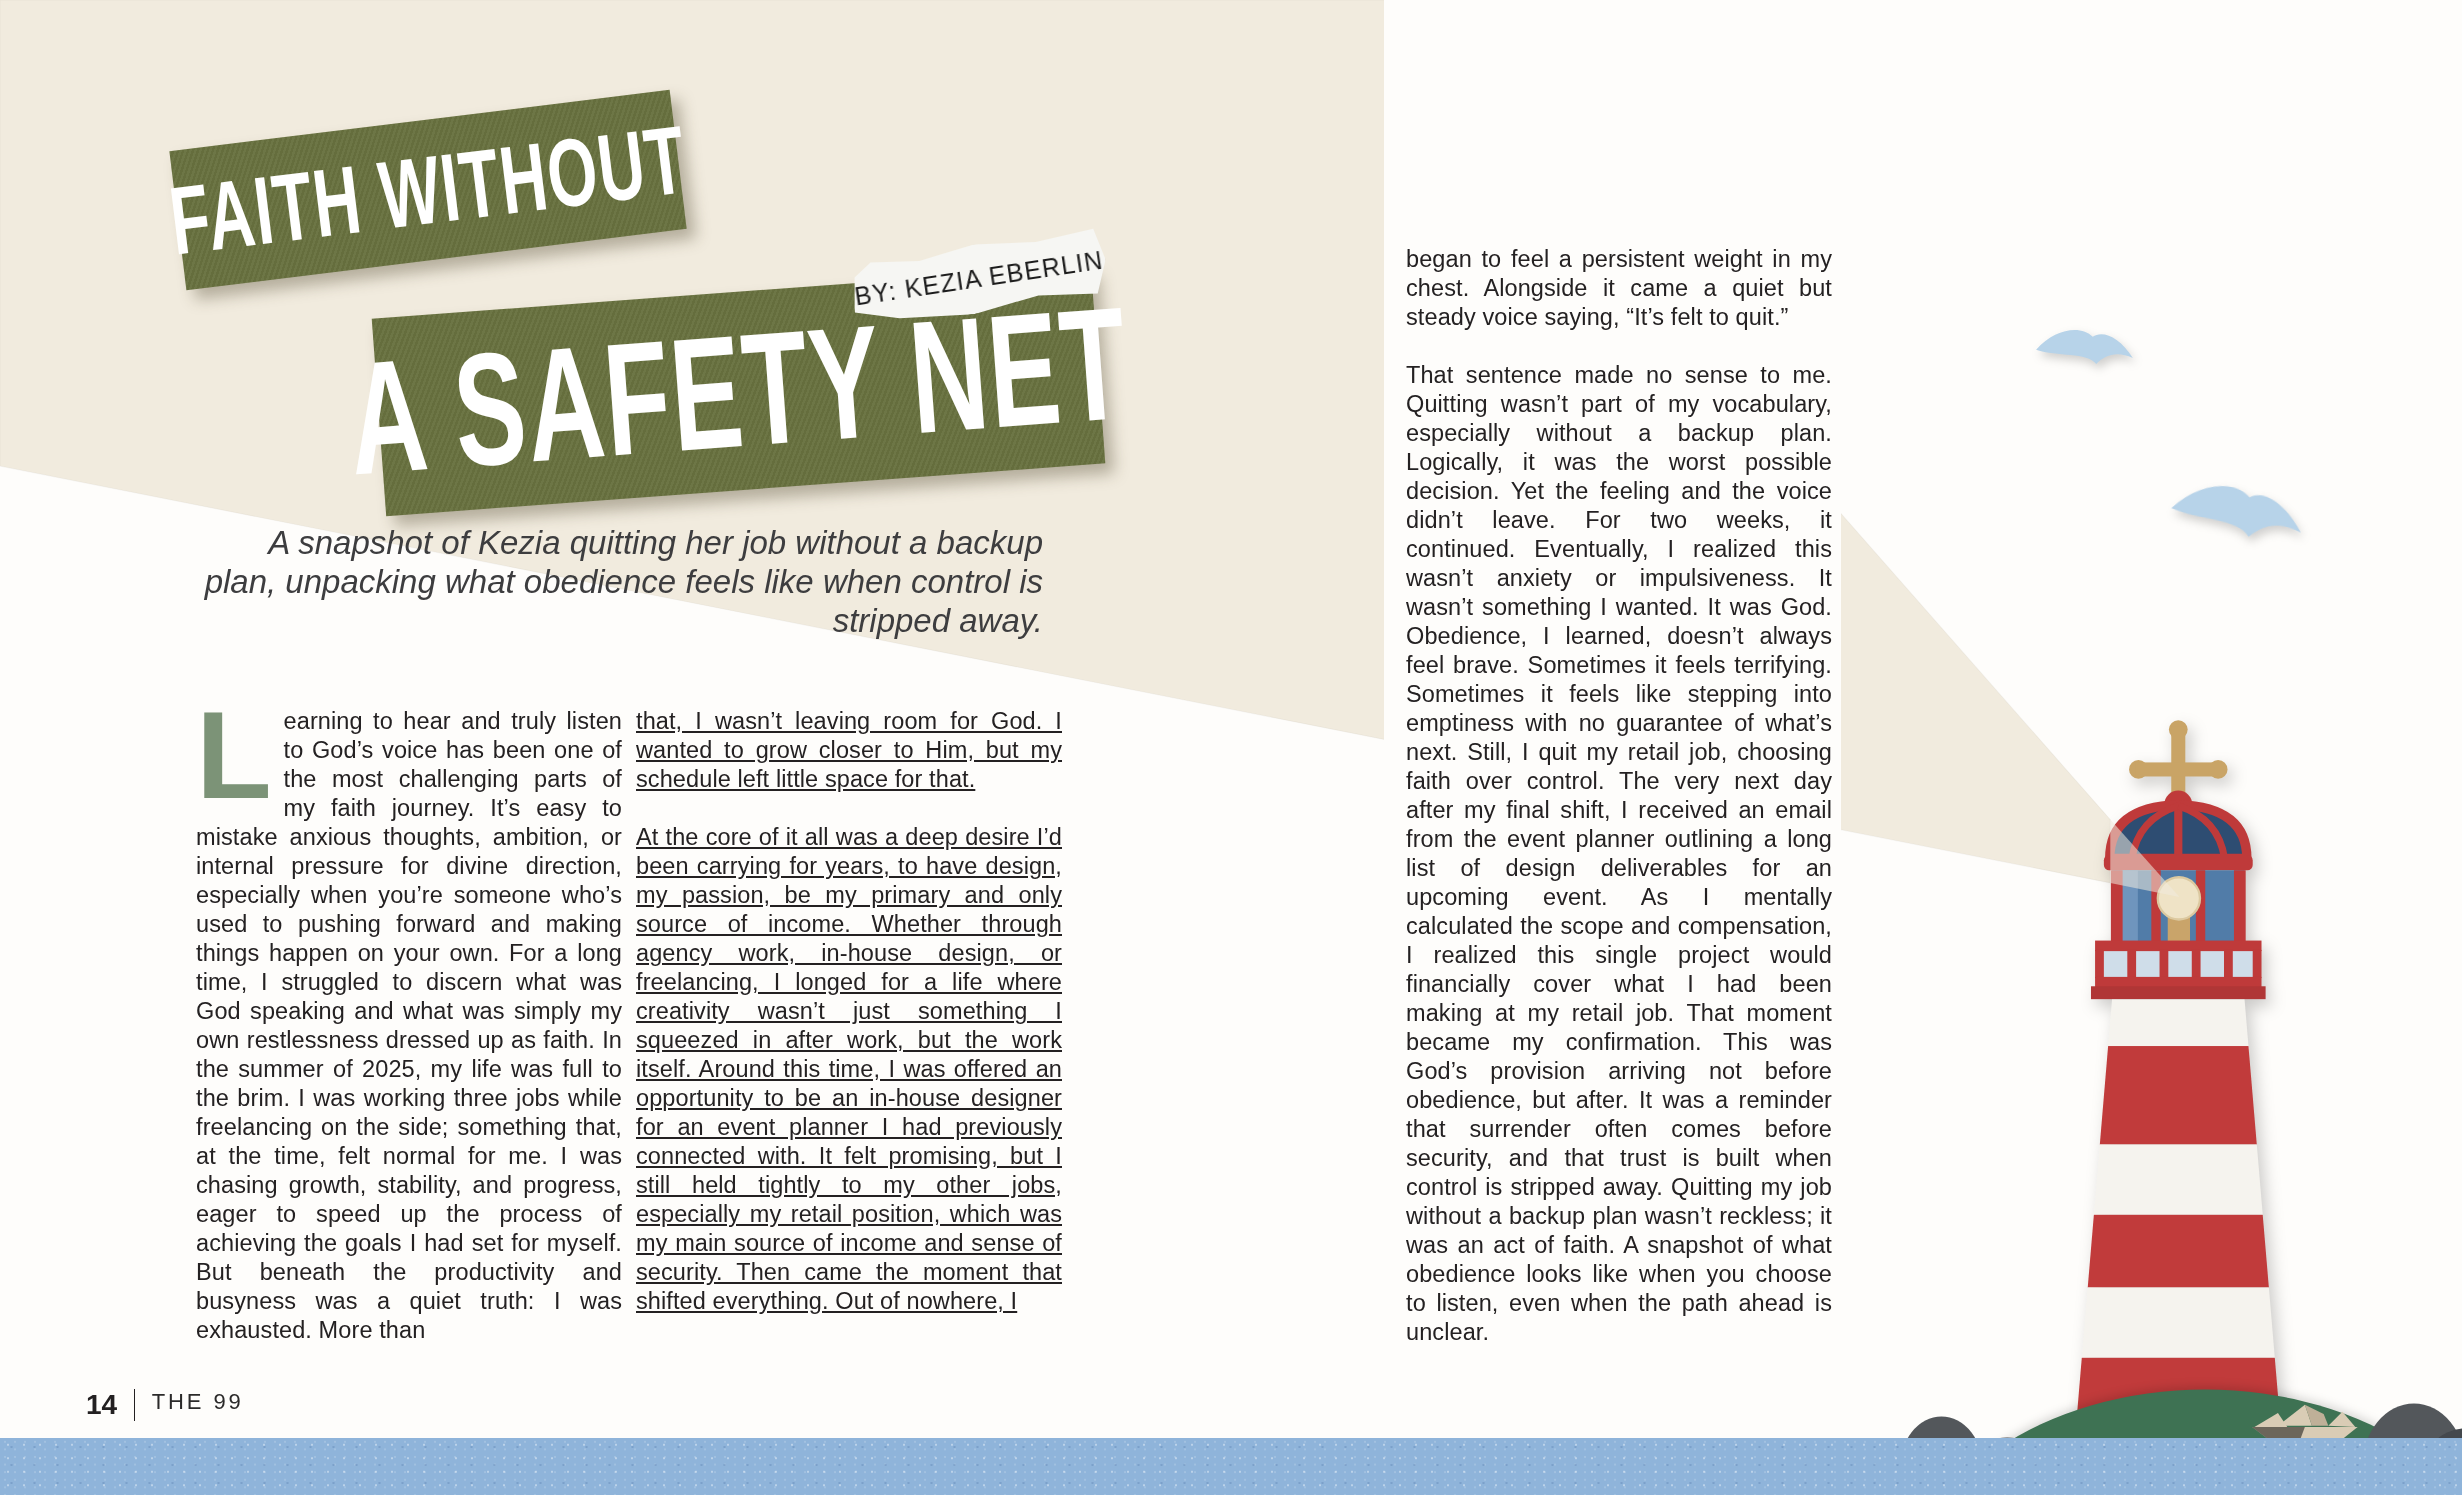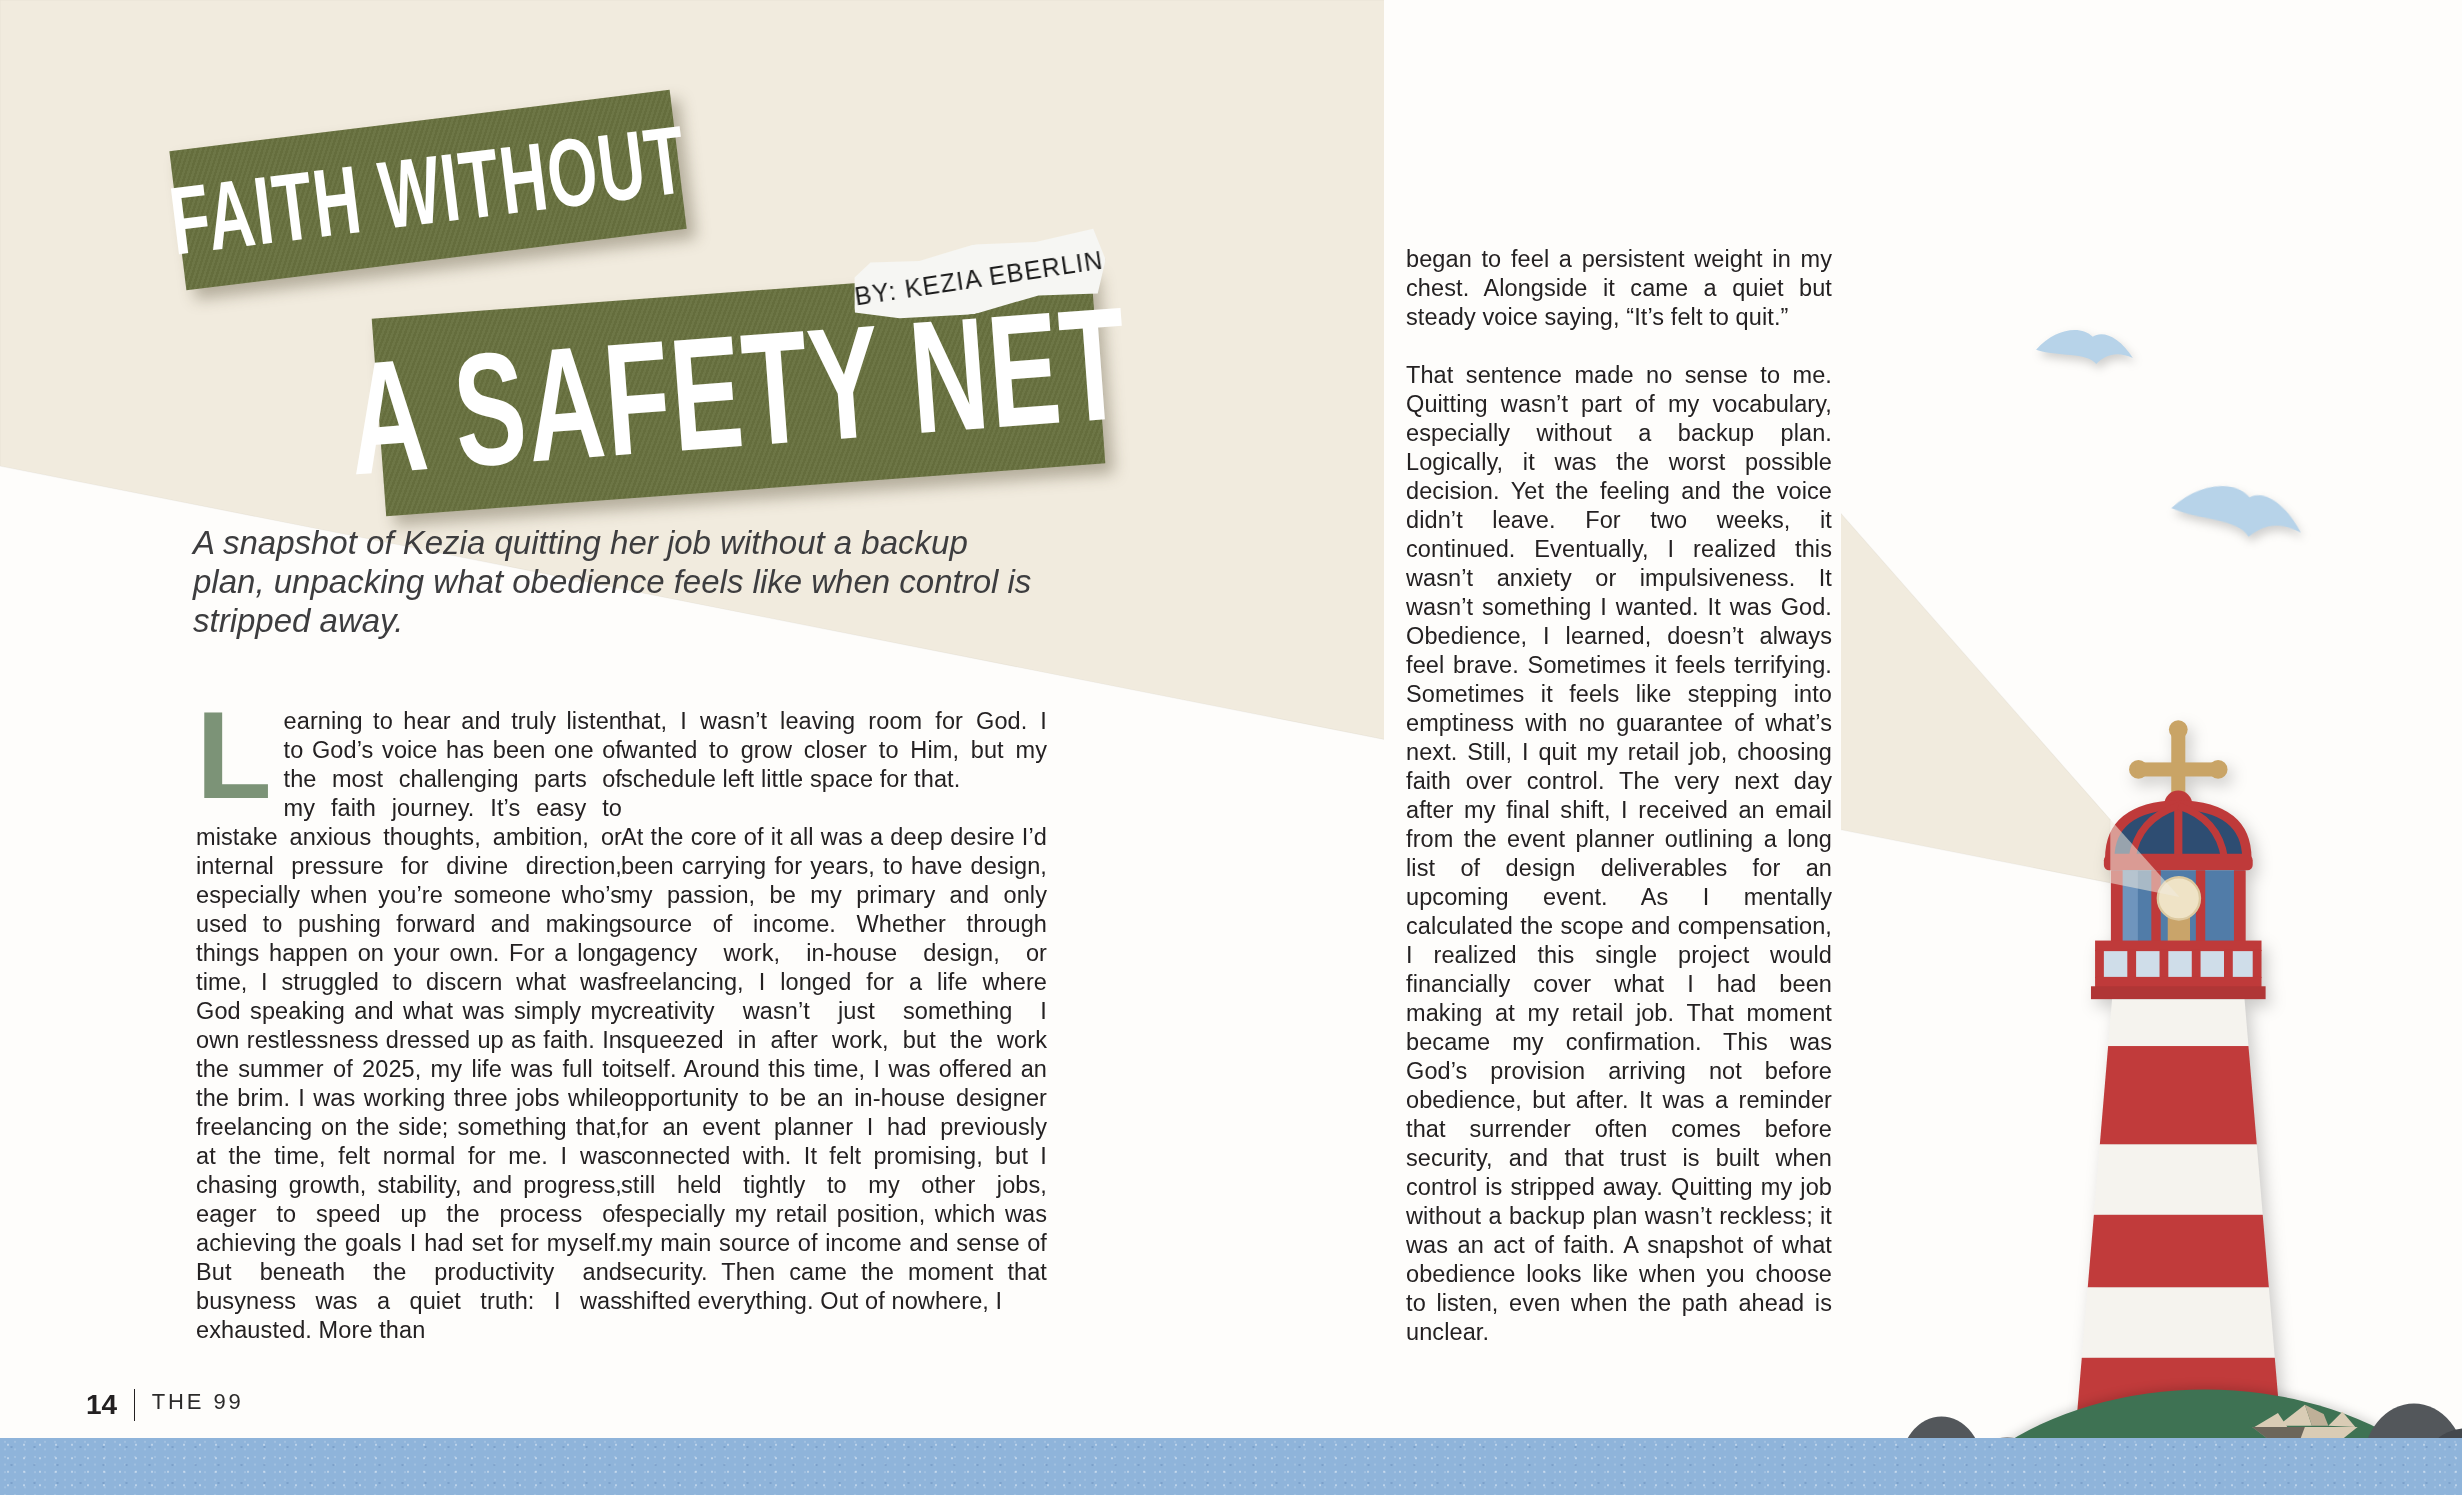--- a/index.html
+++ b/index.html
@@ -34,31 +34,31 @@
   .torn-paper{
     position:absolute;left:851px;top:244px;width:256px;height:69px;background:#f6f6f3;
     transform:rotate(-8.5deg);z-index:6;display:flex;align-items:center;justify-content:center;
     clip-path:polygon(2% 22%,9% 4%,28% 12%,50% 0%,74% 10%,97% 3%,100% 50%,95% 97%,72% 87%,46% 100%,17% 90%,0 72%);
     filter:drop-shadow(4.7px 5.9px 5.9px rgba(0,0,0,.28));
   }
   .torn-paper span{font-size:25px;letter-spacing:1.2px;color:#1c1c1c;}
   
   .subtitle{
     position:absolute;left:193px;top:523px;width:850px;z-index:5;
-    font-style:italic;font-size:33px;line-height:39px;color:#3d3d3f;text-align:left;
+    font-style:italic;font-size:33px;line-height:39px;color:#3d3d3f;text-align:right;
   }
   
   .col{
     position:absolute;z-index:6;font-size:23.5px;line-height:29px;color:#242122;
     text-align:justify;letter-spacing:0.1px;
   }
   .col p{margin:0;}
   .col p + p{margin-top:29px;}
   .col-1{left:196px;top:707px;width:426px;height:627px;}
-  .col-2{left:621px;top:707px;width:426px;height:627px;}
+  .col-2{left:636px;top:707px;width:426px;height:627px;text-decoration:underline;}
   .col-3{left:1406px;top:245px;width:426px;height:1090px;}
   .drop-cap{
     float:left;font-size:124px;line-height:89px;font-weight:700;color:#7c9377;
     margin:3.5px 11.7px 0 0;
   }
   
   .footer{
     position:absolute;left:86px;top:1389px;z-index:6;display:flex;color:#232021;
   }
   .footer .num{font-size:28px;font-weight:700;}

